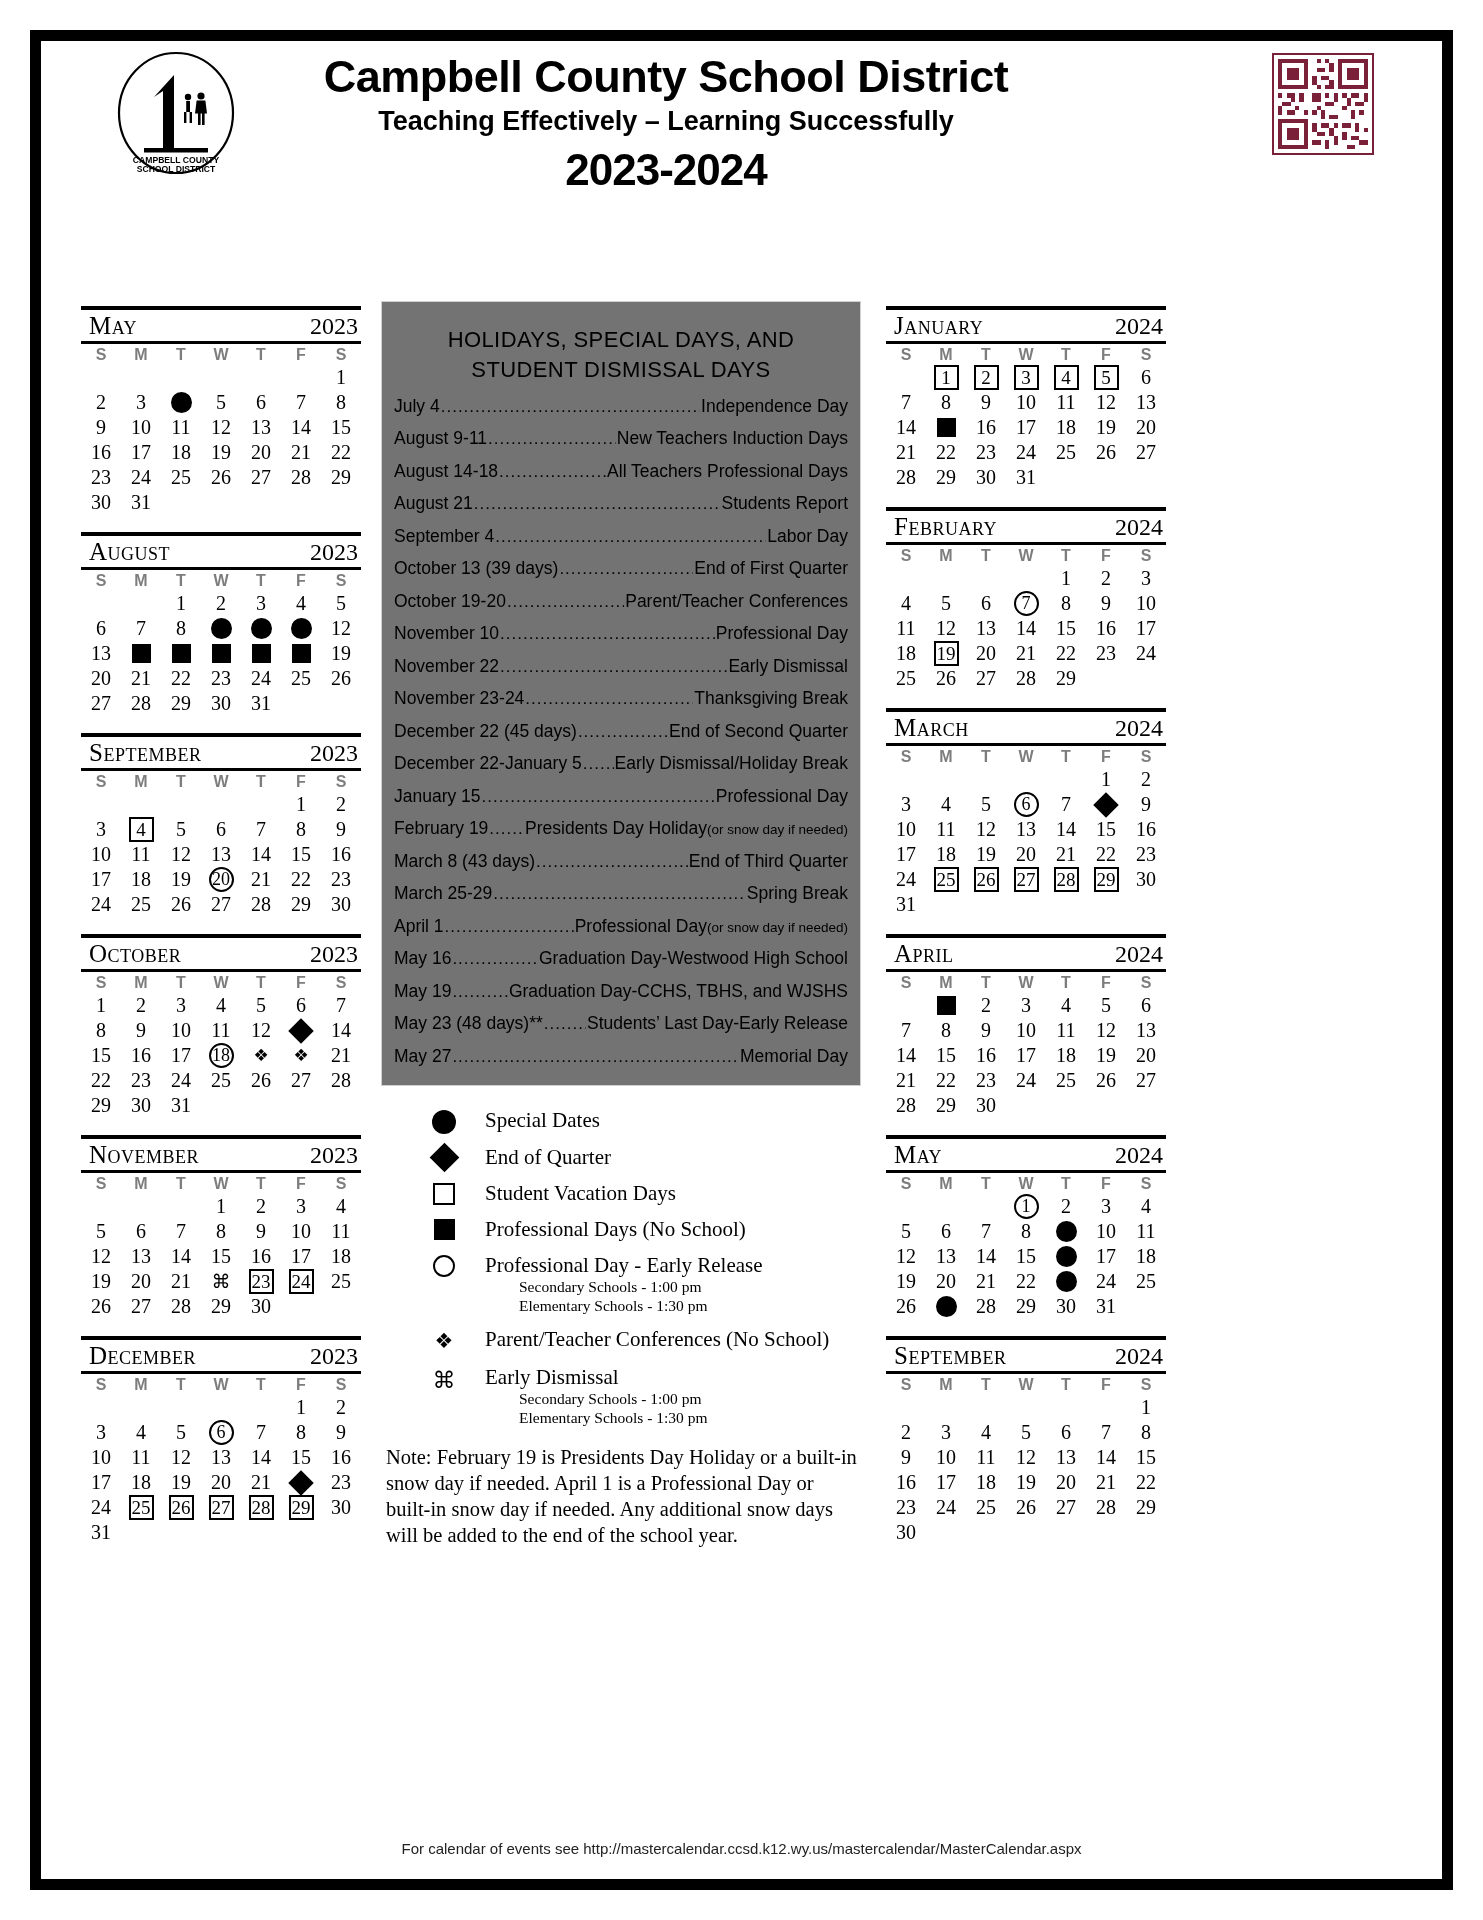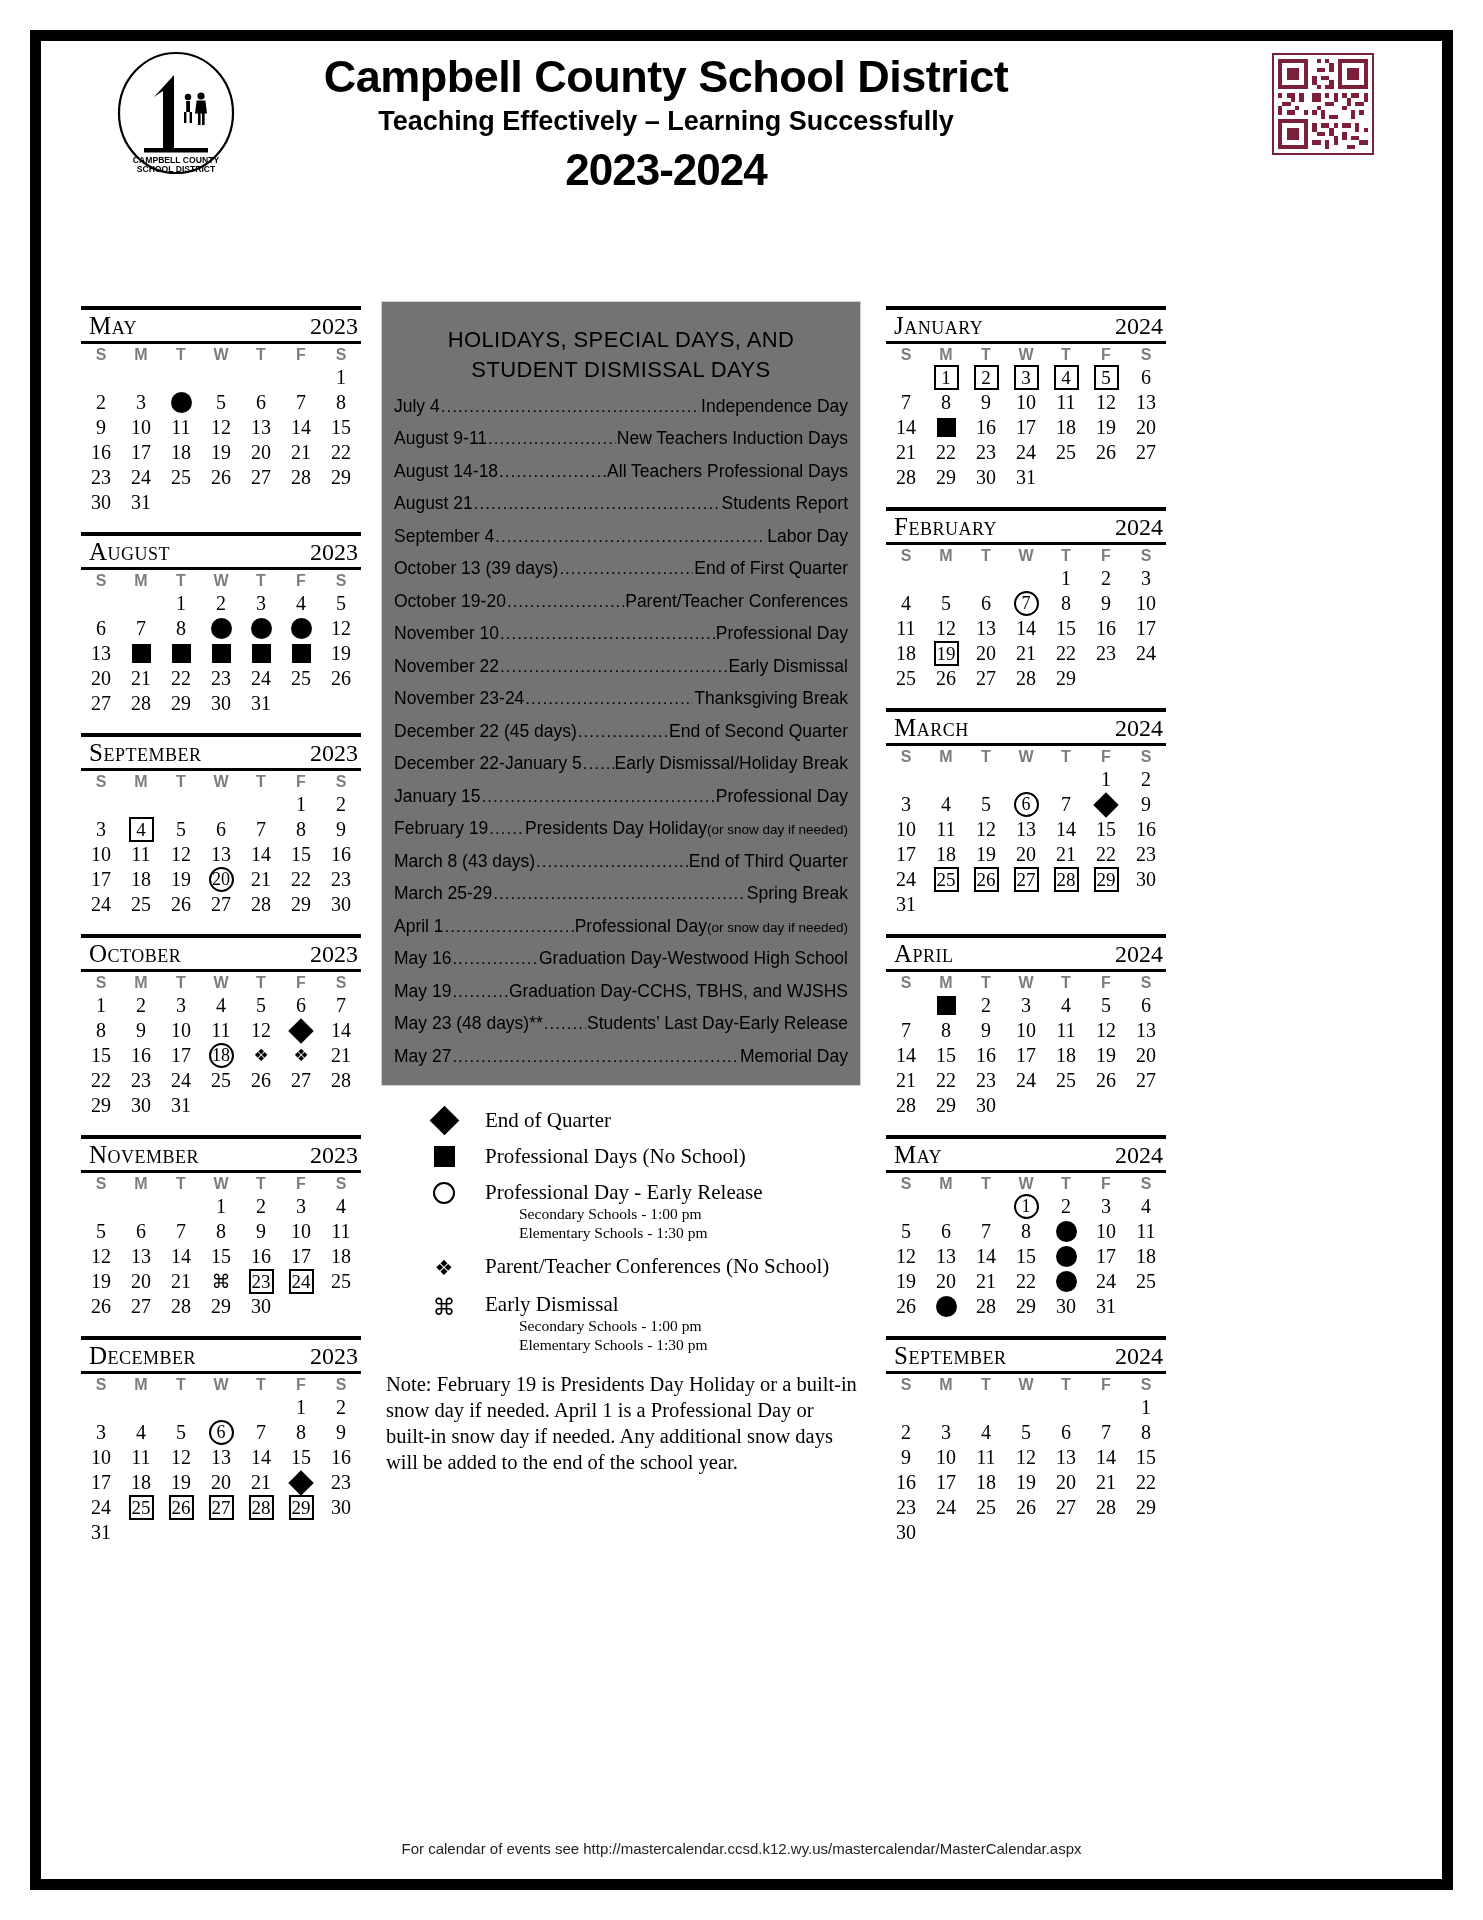--- a/index.html
+++ b/index.html
@@ -1056,23 +1056,35 @@
                 <span class="hl">May 27</span>
                 <span class="dots">........................................................................................................................</span>
                 <span class="hr">Memorial Day</span>
               </div>
             </div>
       </div>
 
       <div class="legend" id="legend">
             <div class="lrow">
               <span class="lic">
+                <span class="ic-dot"></span>
+              </span>
+              <span><span class="ltx">Special Dates</span></span>
+            </div>
+            <div class="lrow">
+              <span class="lic">
                 <span class="ic-dia"></span>
               </span>
               <span><span class="ltx">End of Quarter</span></span>
+            </div>
+            <div class="lrow">
+              <span class="lic">
+                <span class="ic-box"></span>
+              </span>
+              <span><span class="ltx">Student Vacation Days</span></span>
             </div>
             <div class="lrow">
               <span class="lic">
                 <span class="ic-sq"></span>
               </span>
               <span><span class="ltx">Professional Days (No School)</span></span>
             </div>
             <div class="lrow">
               <span class="lic">
                 <span class="ic-cir"></span>

